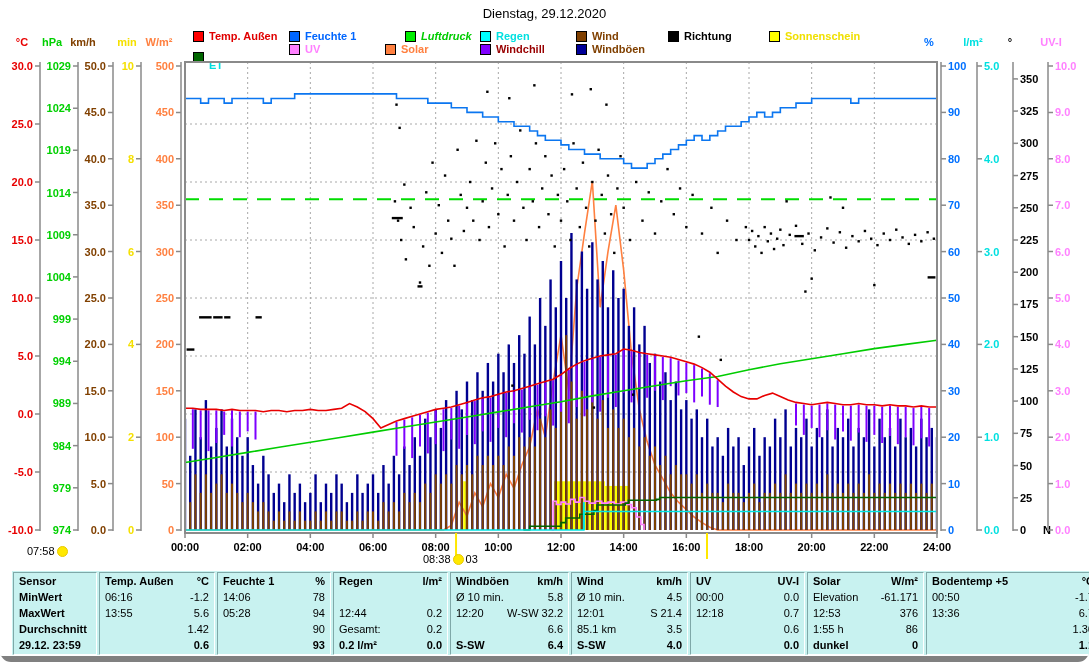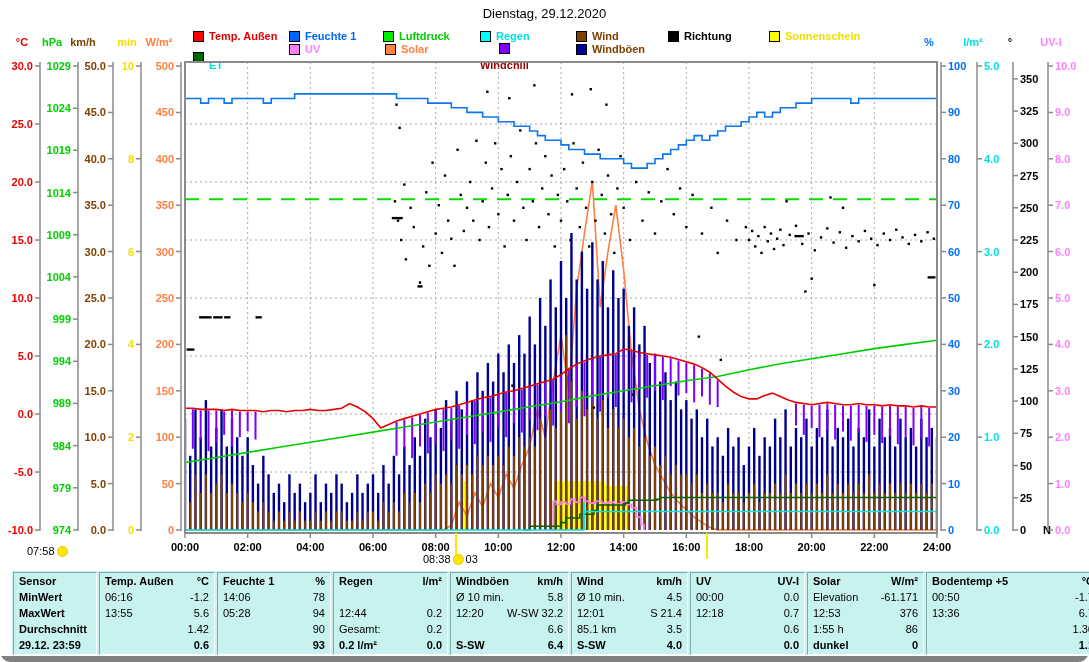--- a/index.html
+++ b/index.html
@@ -37,21 +37,21 @@
   <div id="chart-title">Dienstag, 29.12.2020</div>
   <div id="legend">
       <div class="legend-item" style="left: 193px; top: 30px;">
         <span class="legend-box" style="background: rgb(255, 0, 0);"></span>
         <span style="color: rgb(224, 0, 0);">Temp. Außen</span>
       </div>
       <div class="legend-item" style="left: 289px; top: 30px;">
         <span class="legend-box" style="background: rgb(0, 102, 255);"></span>
         <span style="color: rgb(0, 102, 255);">Feuchte 1</span>
       </div>
-      <div class="legend-item" style="left: 383px; top: 30px;">
+      <div class="legend-item" style="left: 405px; top: 30px; font-style: italic;">
         <span class="legend-box" style="background: rgb(0, 238, 0);"></span>
         <span style="color: rgb(0, 204, 0);">Luftdruck</span>
       </div>
       <div class="legend-item" style="left: 480px; top: 30px;">
         <span class="legend-box" style="background: rgb(0, 255, 255);"></span>
         <span style="color: rgb(0, 224, 224);">Regen</span>
       </div>
       <div class="legend-item" style="left: 576px; top: 30px;">
         <span class="legend-box" style="background: rgb(128, 64, 0);"></span>
         <span style="color: rgb(128, 64, 0);">Wind</span>
@@ -69,21 +69,21 @@
         <span style="color: rgb(0, 221, 221); margin-top: 16px;">ET</span>
       </div>
       <div class="legend-item" style="left: 289px; top: 43px;">
         <span class="legend-box" style="background: rgb(255, 128, 255);"></span>
         <span style="color: rgb(255, 128, 255);">UV</span>
       </div>
       <div class="legend-item" style="left: 385px; top: 43px;">
         <span class="legend-box" style="background: rgb(255, 128, 64);"></span>
         <span style="color: rgb(255, 128, 64);">Solar</span>
       </div>
-      <div class="legend-item" style="left: 480px; top: 43px; flex-direction: column;">
+      <div class="legend-item" style="left: 480px; top: 43px;">
         <span class="legend-box" style="background: rgb(128, 0, 255);"></span>
         <span style="color: rgb(153, 0, 0);">Windchill</span>
       </div>
       <div class="legend-item" style="left: 576px; top: 43px;">
         <span class="legend-box" style="background: rgb(0, 0, 153);"></span>
         <span style="color: rgb(128, 64, 0);">Windböen</span>
       </div>
     </div>
   <svg id="chart" width="1089" height="570" style="position:absolute;left:0;top:0;">
       <g>

